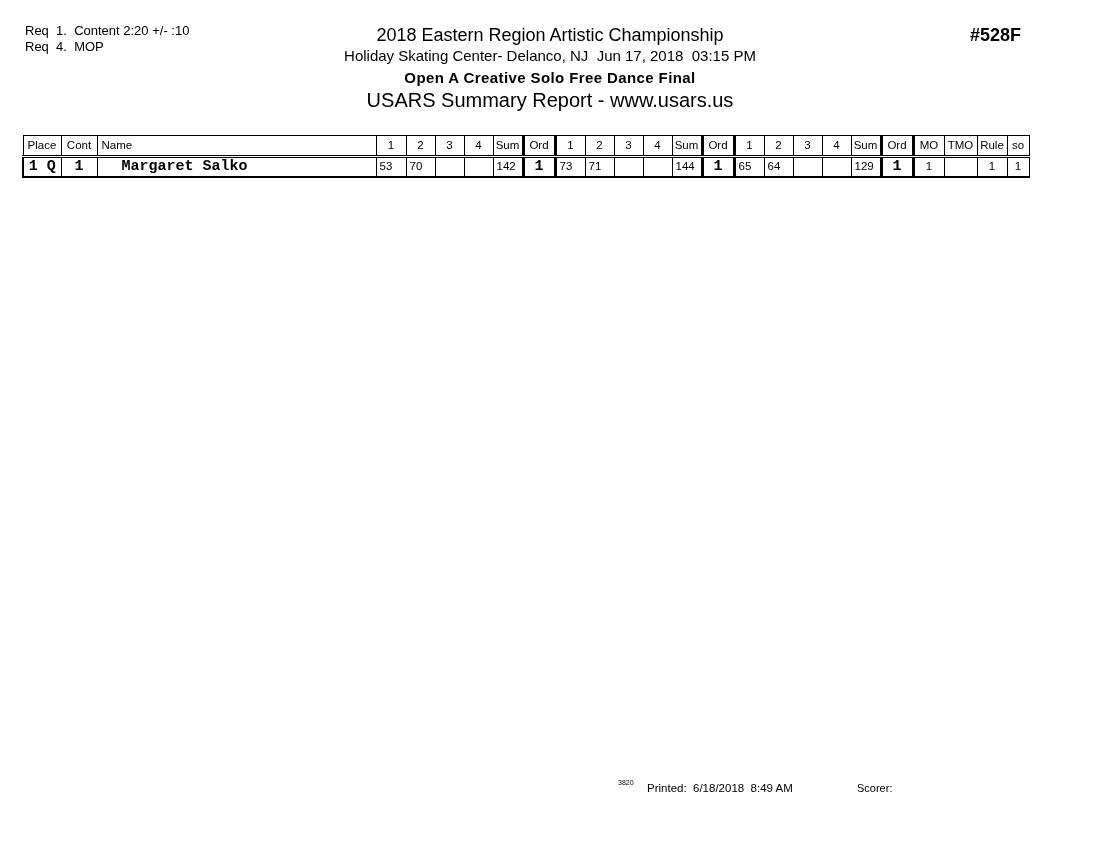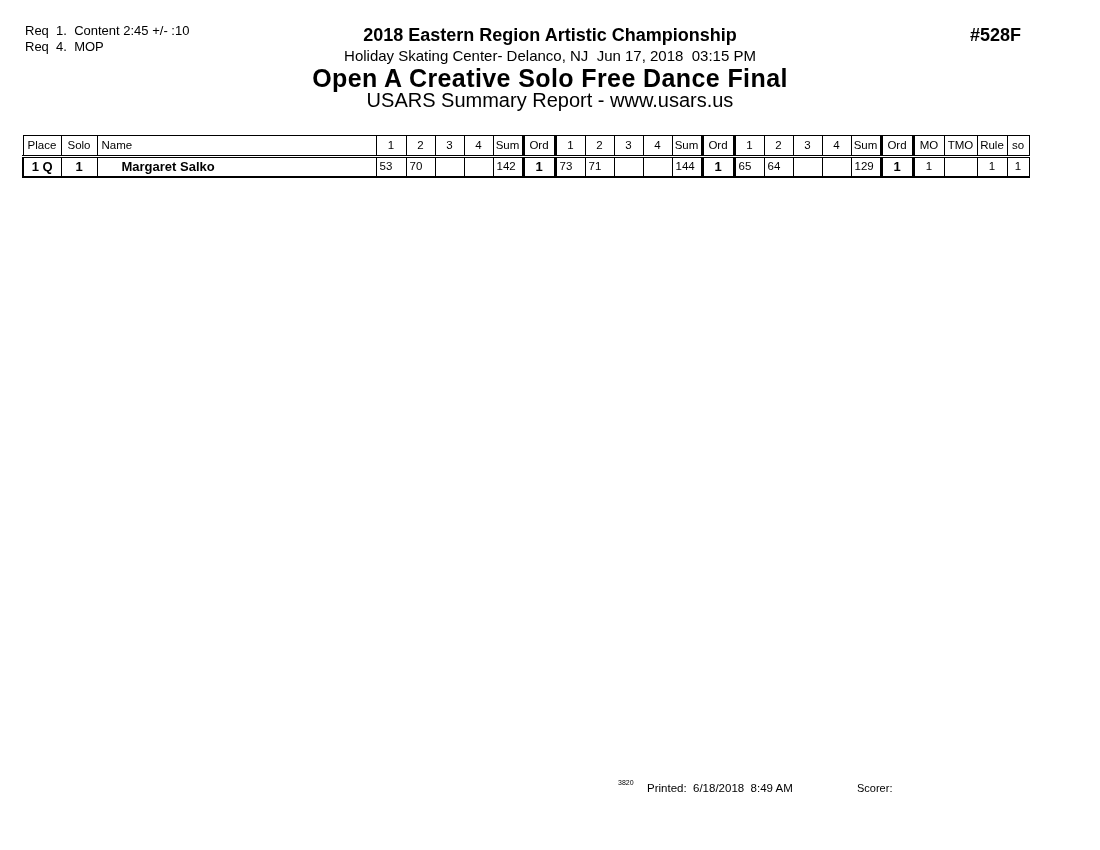--- a/index.html
+++ b/index.html
@@ -9,23 +9,23 @@
     font-family: "Liberation Sans", sans-serif;
     position: relative; overflow: hidden;
   }
   .pre { white-space: pre; }
 
   
   .req-block { position: absolute; left: 25px; top: 23px; font-size: 13px; line-height: 16px; }
 
   
   .title-block { position: absolute; left: 0; top: 25px; width: 100%; text-align: center; }
-  .t1 { font-size: 18px; font-weight: bold; line-height: 21px; }
+  .t1 { font-size: 18px; font-weight: normal; line-height: 21px; }
   .t2 { font-size: 15px; line-height: 20px; }
-  .t3 { font-size: 25px; font-weight: bold; letter-spacing: .4px; line-height: 24px; }
+  .t3 { font-size: 15px; font-weight: bold; letter-spacing: .4px; line-height: 24px; }
   .t4 { font-size: 20px; line-height: 21px; }
 
   
   .event-number { position: absolute; top: 25px; right: 79px; font-size: 18px; font-weight: bold; text-align: right; }
 
   
   table.results {
     position: absolute; left: 22px; top: 135px;
     border-collapse: collapse; table-layout: fixed;
     font-size: 11.5px; line-height: 1;
@@ -43,33 +43,33 @@
   tr.drow { height: 20px; }
   tr.drow td {
     border: 1px solid #000;
     border-top: 3px double #000;
     border-bottom: 2px solid #000;
     text-align: left; padding: 0 0 0 3px; vertical-align: middle;
   }
   tr.drow td:first-child { border-left: 2px solid #000; }
   td.d-name { padding-left: 24px !important; }
   .c { text-align: center !important; padding: 0 !important; }
-  .b { font-weight: bold; font-size: 13px; }
+  .b { font-weight: bold; font-size: 15px; font-family: Liberation Mono, monospace; }
   .ordcol { border-left: 3px solid #000 !important; border-right: 3px solid #000 !important; }
 
   
   .footer-code { position: absolute; left: 618px; top: 779px; font-size: 7px; }
   .footer-printed { position: absolute; left: 647px; top: 782px; font-size: 11.5px; }
   .footer-scorer { position: absolute; left: 857px; top: 782px; font-size: 11px; }
 </style>
 </head>
 <body>
 
 <div class="req-block">
-  <div class="pre">Req  1.  Content 2:45 +/- :10</div>
+  <div class="pre">Req  1.  Content 2:20 +/- :10</div>
   <div class="pre">Req  4.  MOP</div>
 </div>
 
 <div class="title-block">
   <div class="t1 pre">2018 Eastern Region Artistic Championship</div>
   <div class="t2 pre">Holiday Skating Center- Delanco, NJ  Jun 17, 2018  03:15 PM</div>
   <div class="t3 pre">Open A Creative Solo Free Dance Final</div>
   <div class="t4 pre">USARS Summary Report - www.usars.us</div>
 </div>
 
@@ -99,21 +99,21 @@
       <col style="width:30px">
       <col style="width:32px">
     <col style="width:31px">
       <col style="width:33px">
       <col style="width:30px">
       <col style="width:22px">
   </colgroup>
   <tbody>
   <tr class="hrow">
     <th>Place</th>
-    <th>Solo</th>
+    <th>Cont</th>
     <th class="h-name">Name</th>
 
     <th>1</th>
     <th>2</th>
     <th>3</th>
     <th>4</th>
     <th>Sum</th>
     <th class="ordcol">Ord</th>
 
     <th>1</th>

